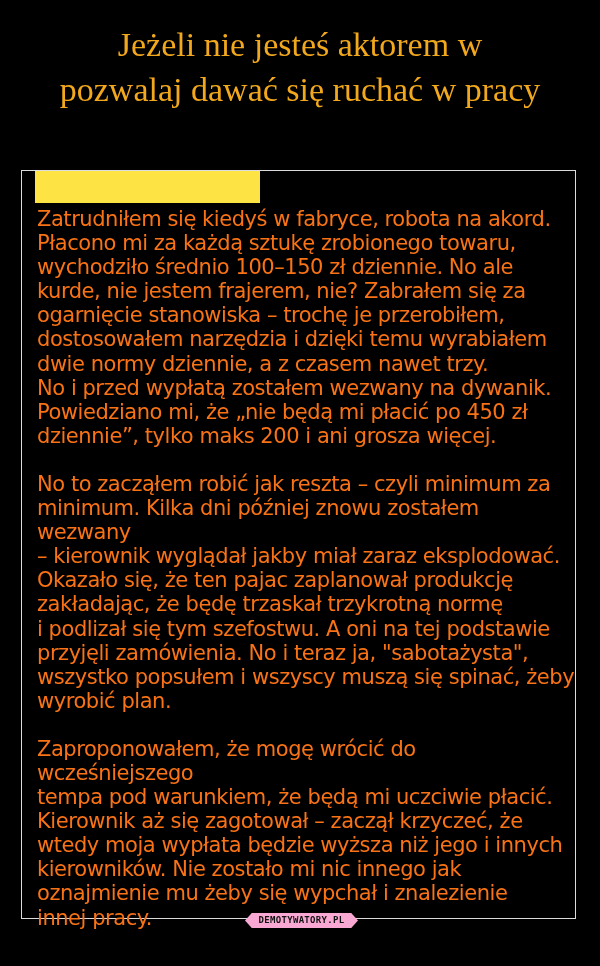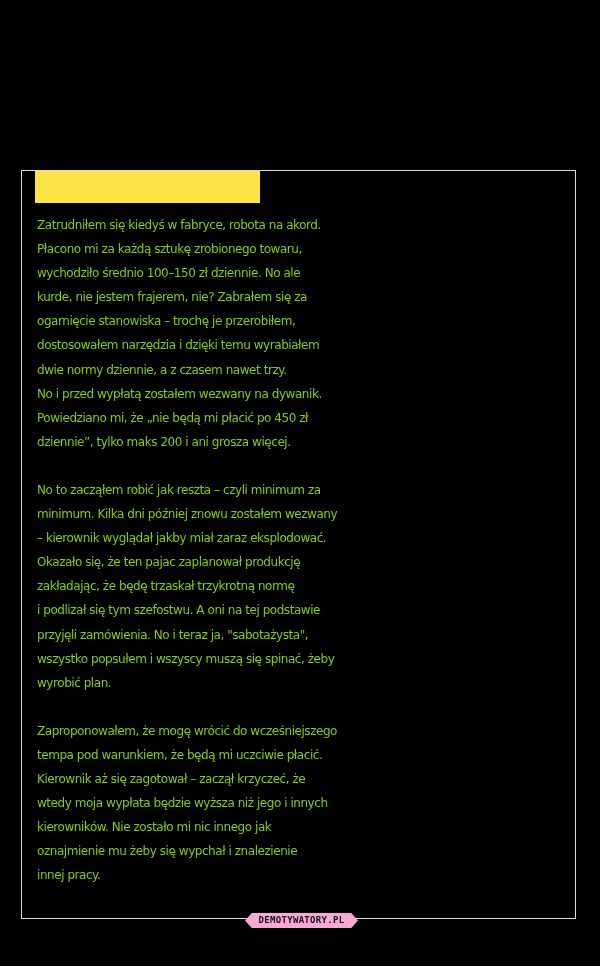--- a/index.html
+++ b/index.html
@@ -12,37 +12,39 @@
   }
   .frame {
     position: absolute; left: 21px; top: 170px; width: 555px; height: 749px;
     border: 1.5px solid #dcdcdc; box-sizing: border-box;
   }
   .yellow-bar {
     position: absolute; left: 35px; top: 171px; width: 225px; height: 32px;
     background: #fde444;
   }
   .story {
-    position: absolute; left: 37px; top: 213px; width: 540px;
-    color: #84cc16; font-family: "DejaVu Sans", sans-serif;
-    font-size: 12px; line-height: 24.1px; letter-spacing: -0.45px;
+    position: absolute; left: 37px; top: 207px; width: 540px;
+    color: #f97316; font-family: "DejaVu Sans", sans-serif;
+    font-size: 21px; line-height: 24.1px; letter-spacing: -0.45px;
   }
   .para { margin: 0 0 24px 0; white-space: pre-line; }
   .watermark {
     position: absolute; left: 245px; top: 913px; width: 113px; height: 15px;
     background: #f9a8d4; color: #111;
     clip-path: polygon(6% 0, 94% 0, 100% 50%, 94% 100%, 6% 100%, 0 50%);
     font-family: "DejaVu Sans Mono", monospace; font-weight: bold;
     font-size: 9px; line-height: 15px; text-align: center; letter-spacing: 0.3px;
   }
 </style>
 </head>
 <body>
 
 <div class="title">
+  <div>Jeżeli nie jesteś aktorem w</div>
+  <div>pozwalaj dawać się ruchać w pracy</div>
 </div>
 
 <div class="frame"></div>
 <div class="yellow-bar"></div>
 
 <div class="story">
   <p class="para">Zatrudniłem się kiedyś w fabryce, robota na akord.
 Płacono mi za każdą sztukę zrobionego towaru,
 wychodziło średnio 100–150 zł dziennie. No ale
 kurde, nie jestem frajerem, nie? Zabrałem się za

